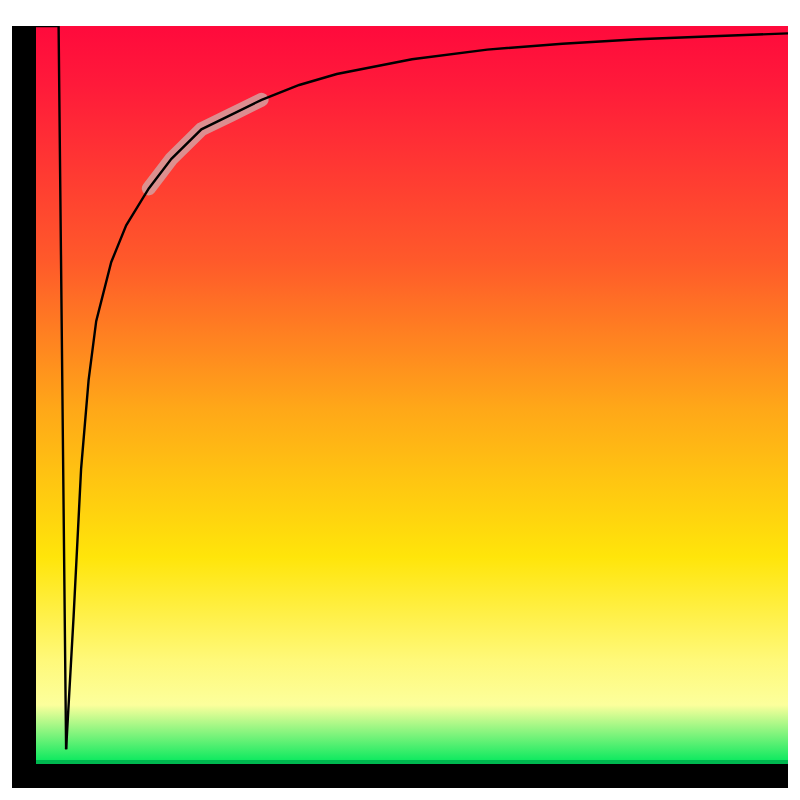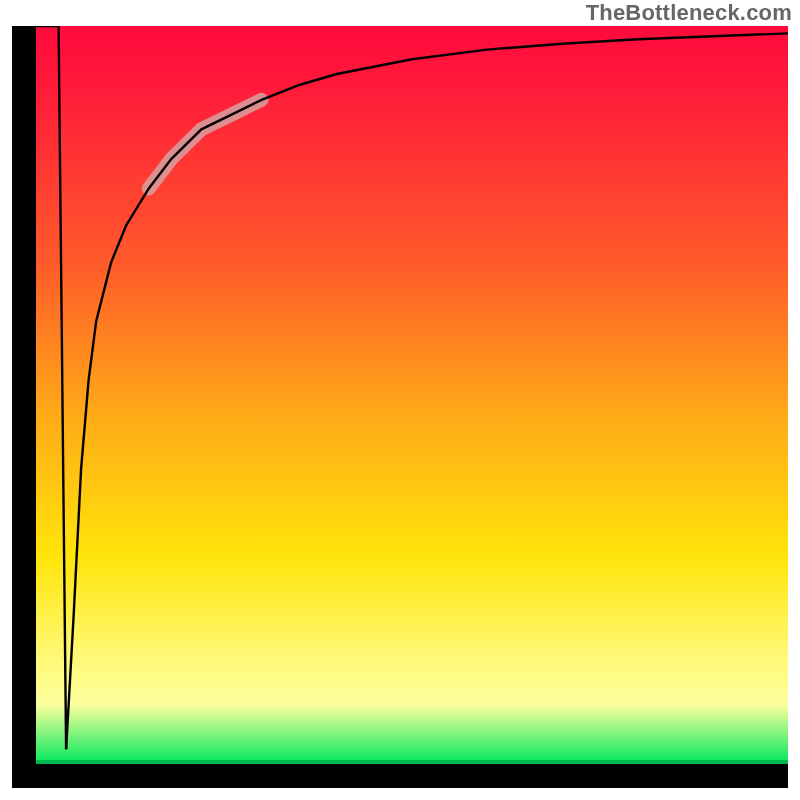--- a/index.html
+++ b/index.html
@@ -84,21 +84,20 @@
     bottom: 0;
     height: 4px;
     background: #00b850;
   }
 </style>
 </head>
 <body>
 
 <div class="chart-wrap">
 
-  <div class="watermark">TheBottleneck.com</div>
 
   <div class="plot-outer">
     <div class="plot-inner">
 
       <svg class="curve" viewBox="0 0 752 738" preserveAspectRatio="none">
 
         <path class="highlight" d="M112.8 162.4 L135.4 132.8 L165.4 103.3 L195.5 88.6 L225.6 73.8 " id="hlPath"></path>
 
         <path class="spike" d="M0.0 0.0 L22.6 0.0 L30.1 723.2 " id="spikePath"></path>
 

